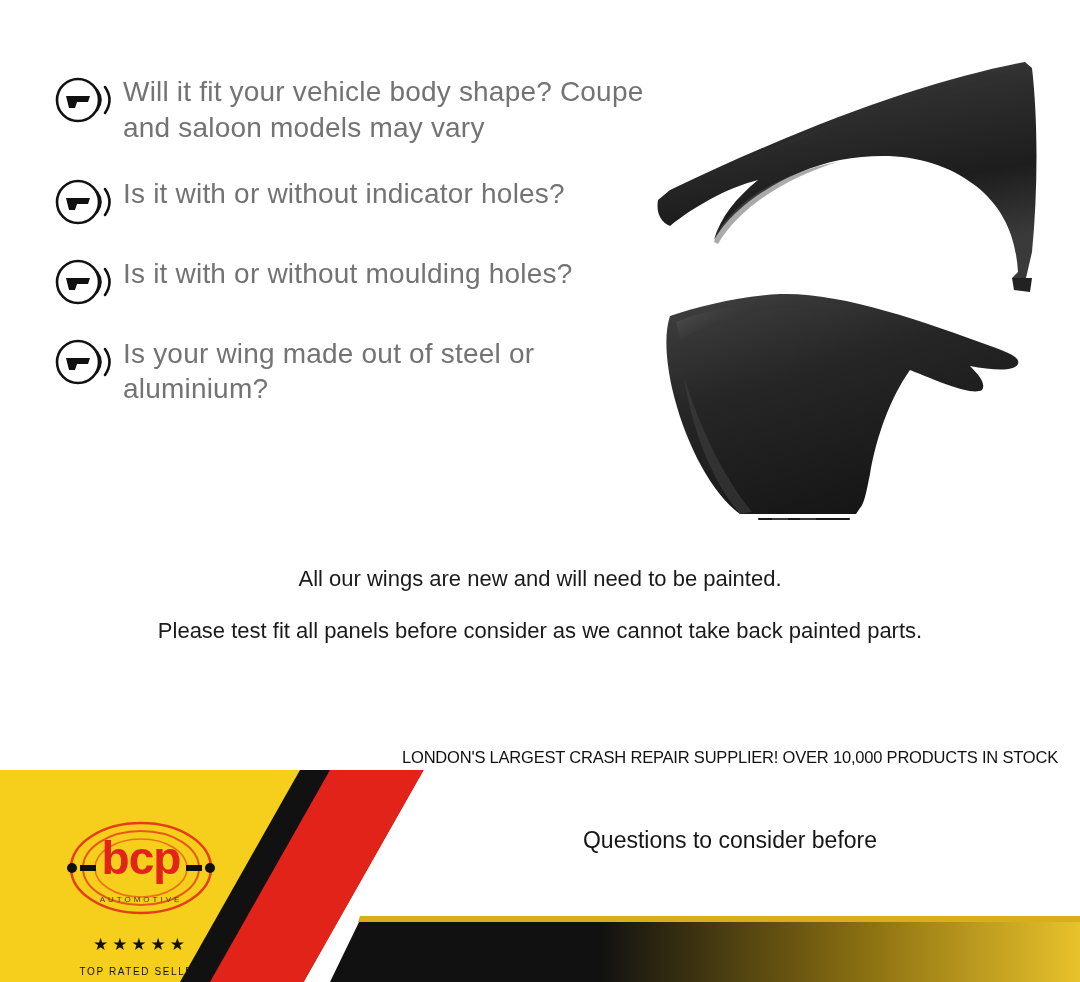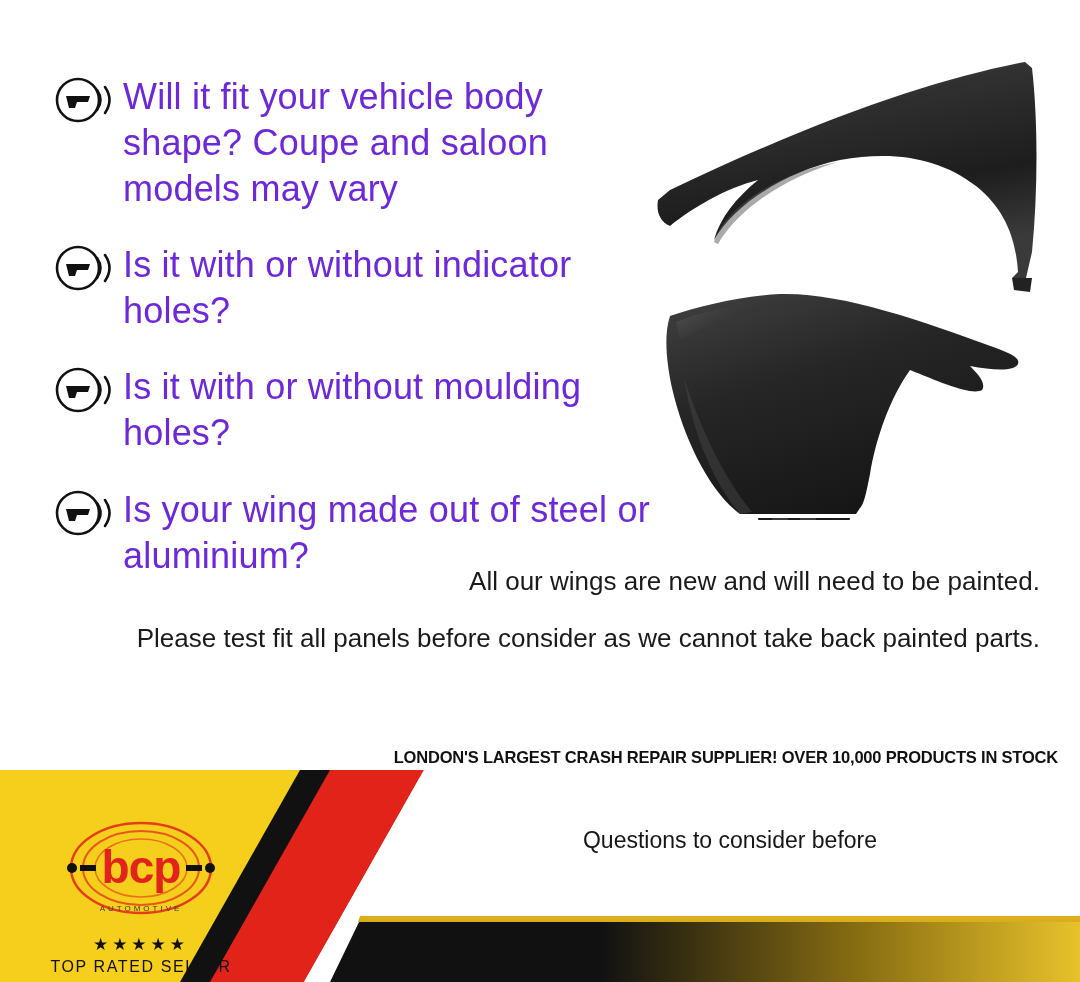--- a/index.html
+++ b/index.html
@@ -30,23 +30,23 @@
     margin-bottom: 28px;
   }
   .q-icon {
     flex: 0 0 auto;
     width: 62px;
     height: 48px;
     position: relative;
     margin-top: 4px;
   }
   .q-text {
-    font-size: 36px;
+    font-size: 28px;
     line-height: 1.28;
-    color: #6d28d9;
+    color: #737373;
     letter-spacing: 0.2px;
     padding-left: 6px;
     padding-top: 2px;
   }
 
   
   .wings {
     position: absolute;
     left: 640px;
     top: 40px;
@@ -57,41 +57,40 @@
   
   .notes {
     position: absolute;
     left: 40px;
     top: 565px;
     width: 1000px;
     text-align: center;
     color: #1a1a1a;
   }
   .note {
-    font-size: 26px;
+    font-size: 22px;
     line-height: 1.25;
     margin-bottom: 24px;
-    text-align: right;
   }
   .note.last { margin-bottom: 0; }
 
   
   .strip {
     position: absolute;
     left: 0;
     top: 748px;
     width: 1080px;
     height: 38px;
   }
   .strip-text {
     position: absolute;
     right: 22px;
     top: 0px;
     font-size: 16.5px;
-    font-weight: bold;
+    font-weight: normal;
     letter-spacing: -0.2px;
     color: #111;
     white-space: nowrap;
   }
   .strip-rule {
     position: absolute;
     left: 380px;
     right: 22px;
     top: 26px;
     height: 4px;
@@ -139,22 +138,22 @@
     color: #3a3a3a;
     margin-top: 14px;
   }
   .stars {
     margin-top: 10px;
     font-size: 17px;
     color: #111;
     letter-spacing: 4px;
   }
   .rated {
-    margin-top: 8px;
-    font-size: 16px;
+    margin-top: 16px;
+    font-size: 10px;
     letter-spacing: 1.6px;
     color: #111;
   }
 </style>
 </head>
 <body>
 
 <div class="page">
 
   <div class="questions">
@@ -299,21 +298,21 @@
     <div class="logo-wrap">
       <svg width="210" height="96" viewBox="0 0 210 96" style="position:absolute;left:0;top:-4px;">
         <ellipse cx="105" cy="48" rx="70" ry="45" fill="none" stroke="#e2231a" stroke-width="2.5" opacity="0.85"></ellipse>
         <ellipse cx="105" cy="48" rx="58" ry="37" fill="none" stroke="#e2231a" stroke-width="2" opacity="0.7"></ellipse>
         <ellipse cx="105" cy="48" rx="46" ry="29" fill="none" stroke="#e2231a" stroke-width="1.6" opacity="0.55"></ellipse>
         <circle cx="36" cy="48" r="5" fill="#111"></circle>
         <circle cx="174" cy="48" r="5" fill="#111"></circle>
         <rect x="150" y="45" width="16" height="6" fill="#111"></rect>
         <rect x="44" y="45" width="16" height="6" fill="#111"></rect>
       </svg>
-      <div style="position:absolute;left:0;top:20px;width:210px;">
+      <div style="position:absolute;left:0;top:11px;width:210px;">
         <div class="logo-text">bcp</div>
         <div class="logo-sub">AUTOMOTIVE</div>
       </div>
       <div class="stars" style="position:absolute;left:0;top:100px;width:210px;">★★★★★</div>
       <div class="rated" style="position:absolute;left:0;top:126px;width:210px;">TOP RATED SELLER</div>
     </div>
   </div>
 
 </div>
 

